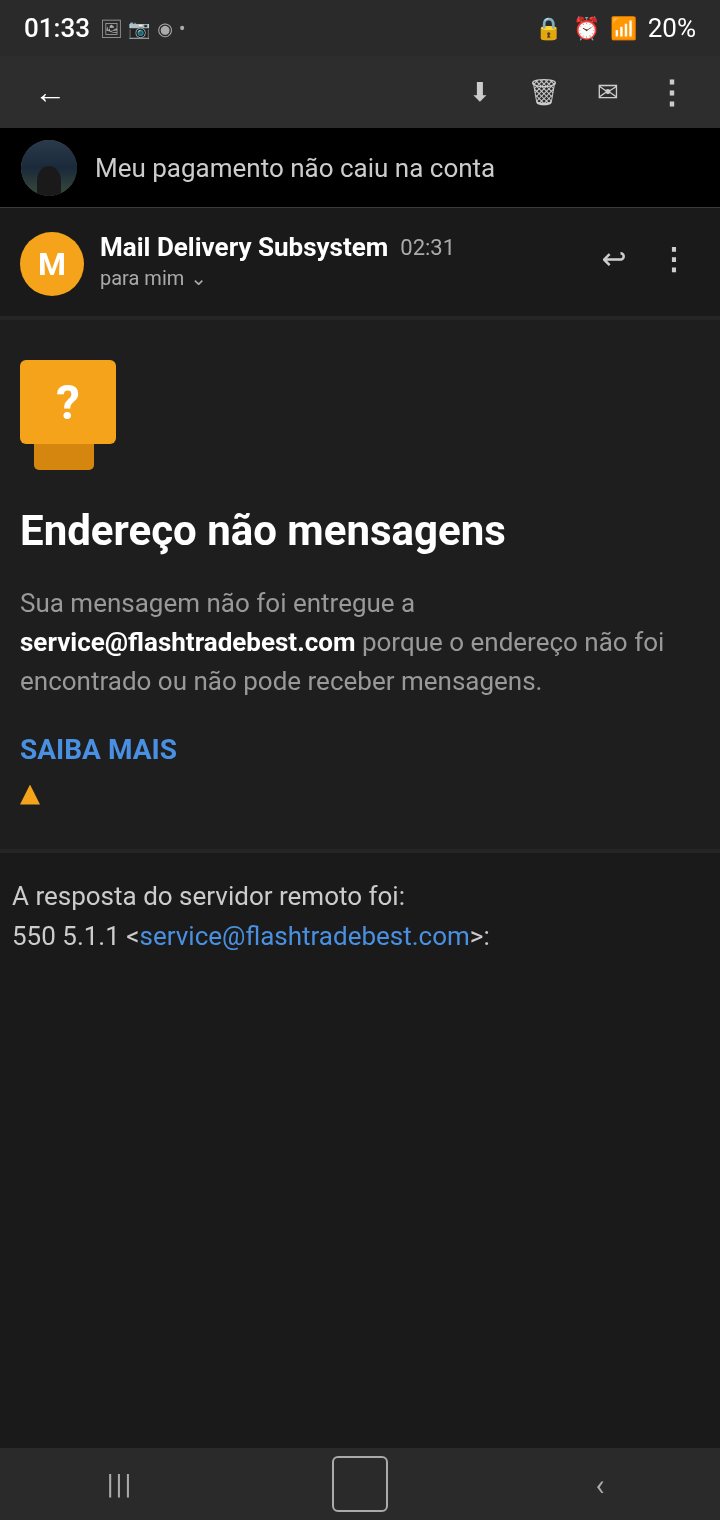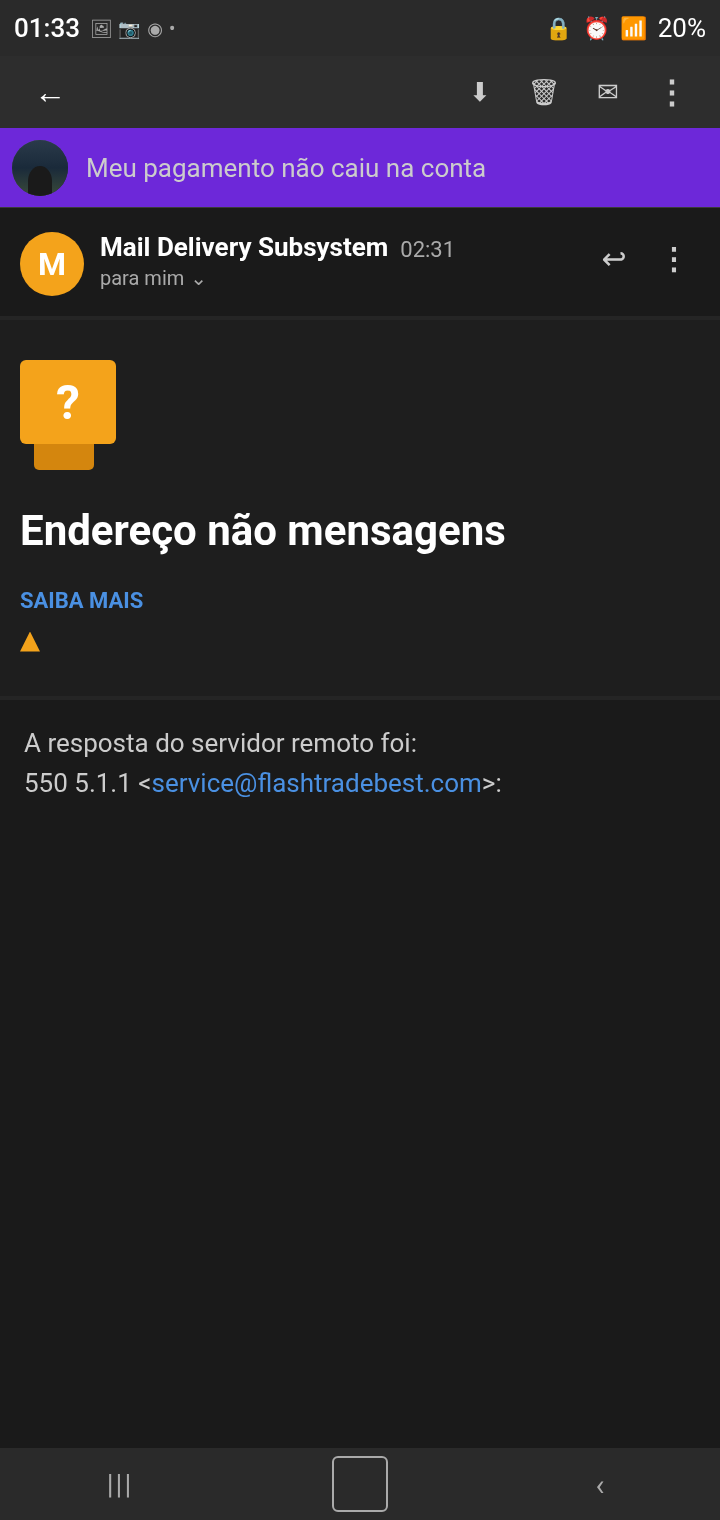--- a/index.html
+++ b/index.html
@@ -13,21 +13,21 @@
       overflow-x: hidden;
     }
 
     
     .status-bar {
       background: #2a2a2a;
       height: 56px;
       display: flex;
       align-items: center;
       justify-content: space-between;
-      padding: 0 14px;
+      padding: 0 24px;
     }
     .status-left {
       display: flex;
       align-items: center;
       gap: 10px;
       font-size: 26px;
       font-weight: 500;
       color: #ffffff;
     }
     .status-icons {
@@ -79,25 +79,25 @@
       align-items: center;
       justify-content: center;
       cursor: pointer;
       border-radius: 50%;
       font-size: 26px;
       color: #cccccc;
     }
 
     
     .prev-email {
-      background: #6d28d9;
+      background: #000000;
       height: 80px;
       display: flex;
       align-items: center;
-      padding: 0 12px;
+      padding: 0 21px;
       gap: 18px;
       border-bottom: 1px solid #3a3a3a;
     }
     .prev-avatar {
       width: 56px;
       height: 56px;
       border-radius: 50%;
       overflow: hidden;
       flex-shrink: 0;
       background: #444;
@@ -138,21 +138,21 @@
       font-size: 32px;
       font-weight: bold;
       color: #ffffff;
       flex-shrink: 0;
     }
     .sender-info {
       flex: 1;
     }
     .sender-name-row {
       display: flex;
-      align-items: flex-end;
+      align-items: center;
       gap: 12px;
     }
     .sender-name {
       font-size: 26px;
       font-weight: bold;
       color: #ffffff;
     }
     .email-time {
       font-size: 22px;
       color: #aaaaaa;
@@ -216,21 +216,21 @@
       color: #999999;
       line-height: 1.5;
       margin-bottom: 8px;
     }
     .email-body-text .bold-email {
       color: #ffffff;
       font-weight: bold;
     }
 
     .learn-more-link {
-      font-size: 22px;
+      font-size: 28px;
       color: #4a90e2;
       font-weight: bold;
       margin-top: 32px;
       margin-bottom: 12px;
       display: block;
       cursor: pointer;
       text-decoration: none;
     }
 
     .redirect-warning {
@@ -245,21 +245,21 @@
       height: 20px;
       background: #f4a31b;
       clip-path: polygon(50% 0%, 0% 100%, 100% 100%);
       margin-right: 4px;
       vertical-align: middle;
     }
 
     
     .server-response {
       background: #1a1a1a;
-      padding: 28px 20px 20px 24px;
+      padding: 28px 20px 20px 12px;
     }
     .server-response-label {
       font-size: 26px;
       color: #cccccc;
       margin-bottom: 10px;
     }
     .server-response-code {
       font-size: 26px;
       color: #cccccc;
     }
@@ -395,20 +395,23 @@
           <div style="position:absolute;bottom:0;left:14px;width:60px;height:56px;background:#d4860e;border-radius:5px;transform:rotate(0deg);z-index:0;"></div>
           
           <div style="position:absolute;top:0;left:0;width:96px;height:84px;background:#f4a31b;border-radius:6px;display:flex;align-items:center;justify-content:center;z-index:1;">
             <span style="font-size:48px;font-weight:bold;color:#ffffff;">?</span>
           </div>
         </div>
       </div>
 
       <div class="email-title">Endereço não mensagens</div>
 
+      <div class="email-body-text">
+        <span>Sua mensagem não foi entregue a </span><span class="bold-email">service@flashtradebest.com</span><span> porque o endereço não foi encontrado ou não pode receber mensagens.</span>
+      </div>
 
       <a class="learn-more-link" href="#">SAIBA MAIS</a>
 
       <div class="redirect-warning">
         <span class="warning-icon"></span>
       </div>
 
     </div>
   </div>
 

